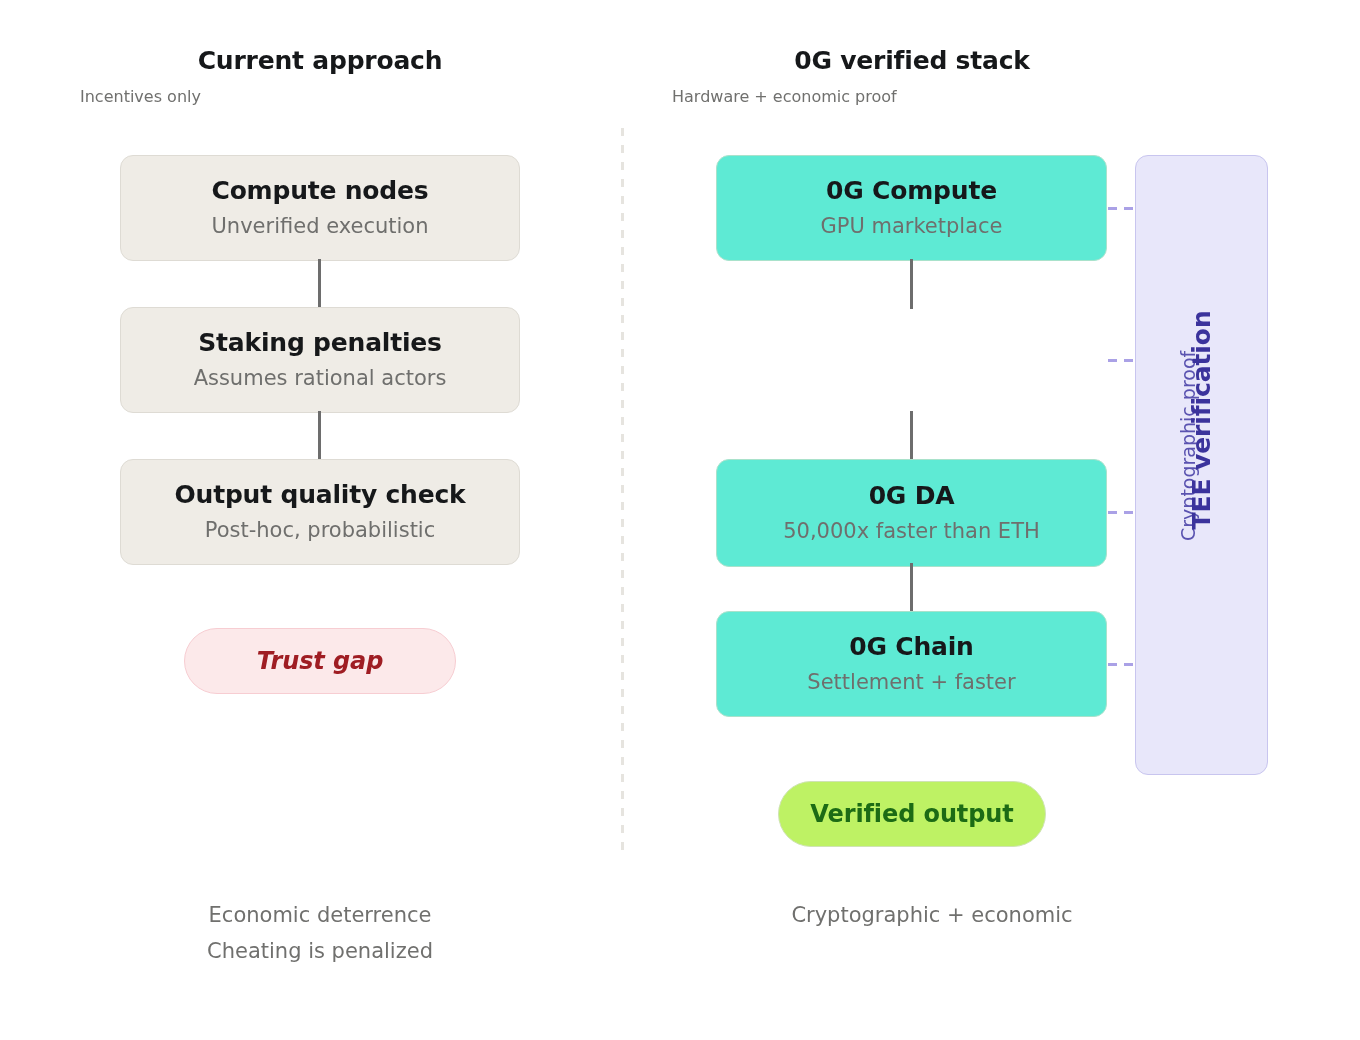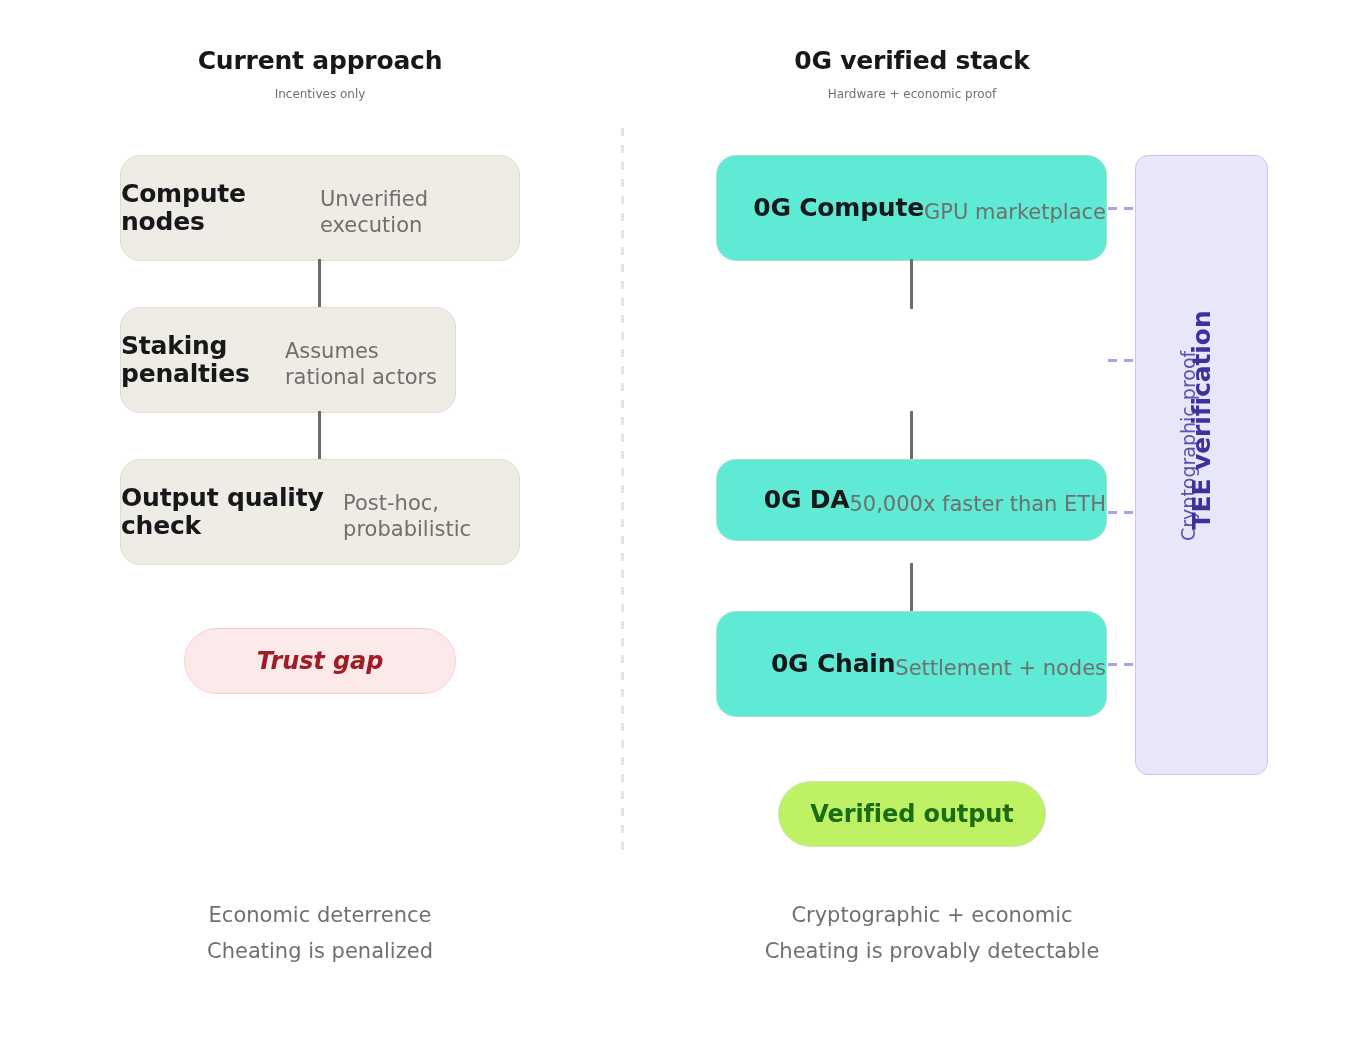--- a/index.html
+++ b/index.html
@@ -23,22 +23,22 @@
   .col-title {
     position: absolute;
     text-align: center;
     font-size: 25px;
     font-weight: bold;
     color: #16181a;
     letter-spacing: -0.2px;
   }
   .col-sub {
     position: absolute;
-    text-align: center;
-    font-size: 12px;
+    text-align: left;
+    font-size: 16px;
     font-weight: normal;
     color: #70706e;
   }
 
   
   #divider {
     position: absolute;
     left: 621px;
     top: 128px;
     width: 3px;
@@ -47,25 +47,25 @@
       to bottom,
       #e6e4df 0px, #e6e4df 8px,
       rgba(255,255,255,0) 8px, rgba(255,255,255,0) 17px);
     background-size: 3px 17px;
     background-repeat: repeat-y;
   }
 
   
   .node {
     position: absolute;
-    border-radius: 20px;
+    border-radius: 13px;
     display: flex;
-    flex-direction: row;
+    flex-direction: column;
     align-items: center;
-    justify-content: flex-end;
+    justify-content: center;
   }
   .node .n-title {
     font-size: 25px;
     font-weight: bold;
     color: #16181a;
     line-height: 1.12;
     letter-spacing: -0.2px;
   }
   .node .n-sub {
     font-size: 21px;
@@ -185,21 +185,21 @@
 
   <div id="divider"></div>
 
   <div class="node left" style="left:120px; top:155px; width:400px; height:106px;">
     <div class="n-title">Compute nodes</div>
     <div class="n-sub">Unverified execution</div>
   </div>
 
   <div class="connector" style="left:318px; top:259px; height:50px;"></div>
 
-  <div class="node left" style="left:120px; top:307px; width:336px; height:106px;">
+  <div class="node left" style="left:120px; top:307px; width:400px; height:106px;">
     <div class="n-title">Staking penalties</div>
     <div class="n-sub">Assumes rational actors</div>
   </div>
 
   <div class="connector" style="left:318px; top:411px; height:50px;"></div>
 
   <div class="node left" style="left:120px; top:459px; width:400px; height:106px;">
     <div class="n-title">Output quality check</div>
     <div class="n-sub">Post-hoc, probabilistic</div>
   </div>
@@ -209,30 +209,30 @@
   <div class="node right" style="left:716px; top:155px; width:391px; height:106px;">
     <div class="n-title">0G Compute</div>
     <div class="n-sub">GPU marketplace</div>
   </div>
 
   <div class="connector" style="left:910px; top:259px; height:50px;"></div>
 
 
   <div class="connector" style="left:910px; top:411px; height:50px;"></div>
 
-  <div class="node right" style="left:716px; top:459px; width:391px; height:82px;">
+  <div class="node right" style="left:716px; top:459px; width:391px; height:108px;">
     <div class="n-title">0G DA</div>
     <div class="n-sub">50,000x faster than ETH</div>
   </div>
 
   <div class="connector" style="left:910px; top:563px; height:50px;"></div>
 
   <div class="node right" style="left:716px; top:611px; width:391px; height:106px;">
     <div class="n-title">0G Chain</div>
-    <div class="n-sub">Settlement + nodes</div>
+    <div class="n-sub">Settlement + faster</div>
   </div>
 
   <div class="pill verified" style="left:778px; top:781px; width:268px; height:66px;">Verified output</div>
 
   <div id="tee-panel"></div>
 
   <div class="tee-dash" style="top:207px;"></div>
   <div class="tee-dash" style="top:359px;"></div>
   <div class="tee-dash" style="top:511px;"></div>
   <div class="tee-dash" style="top:663px;"></div>
@@ -240,16 +240,15 @@
   <div class="tee-label" id="tee-label-sub">Cryptographic proof</div>
   <div class="tee-label" id="tee-label-main">TEE verification</div>
 
   <div class="footer" style="left:80px; top:897px; width:480px;">
     <div>Economic deterrence</div>
     <div>Cheating is penalized</div>
   </div>
 
   <div class="footer" style="left:648px; top:897px; width:568px;">
     <div>Cryptographic + economic</div>
-    <div>Cheating is provably detectable</div>
   </div>
 
 </div>
 
 </body></html>

